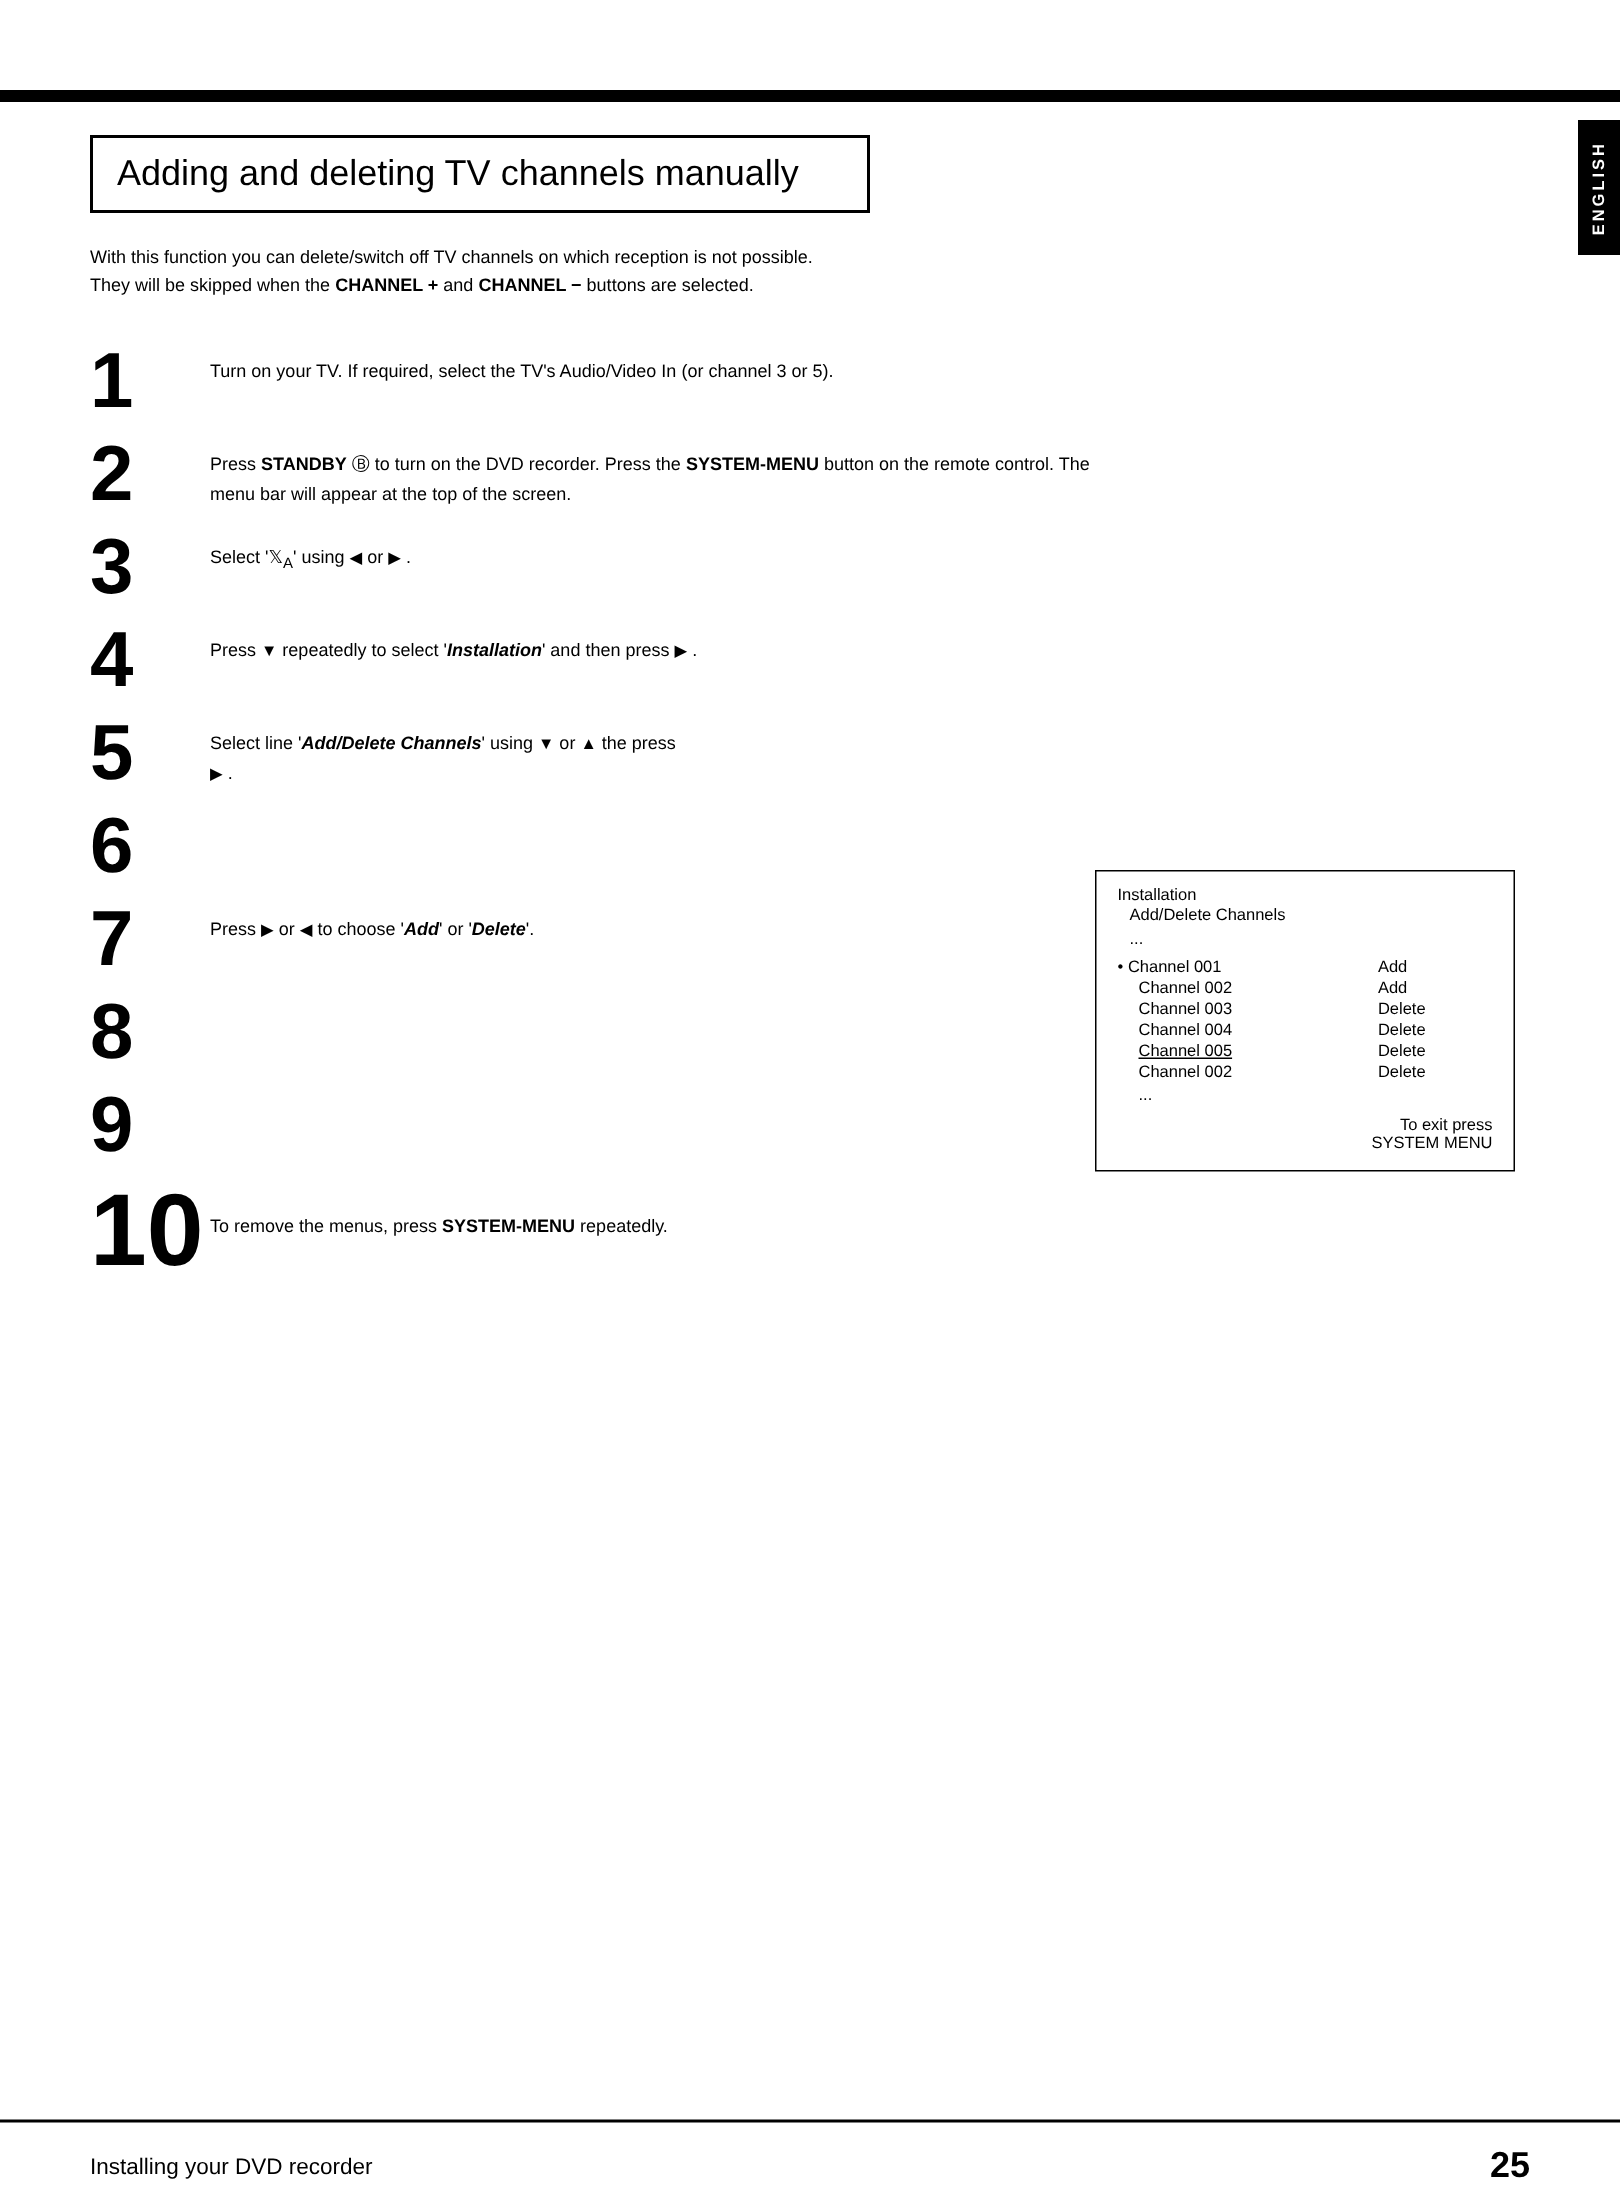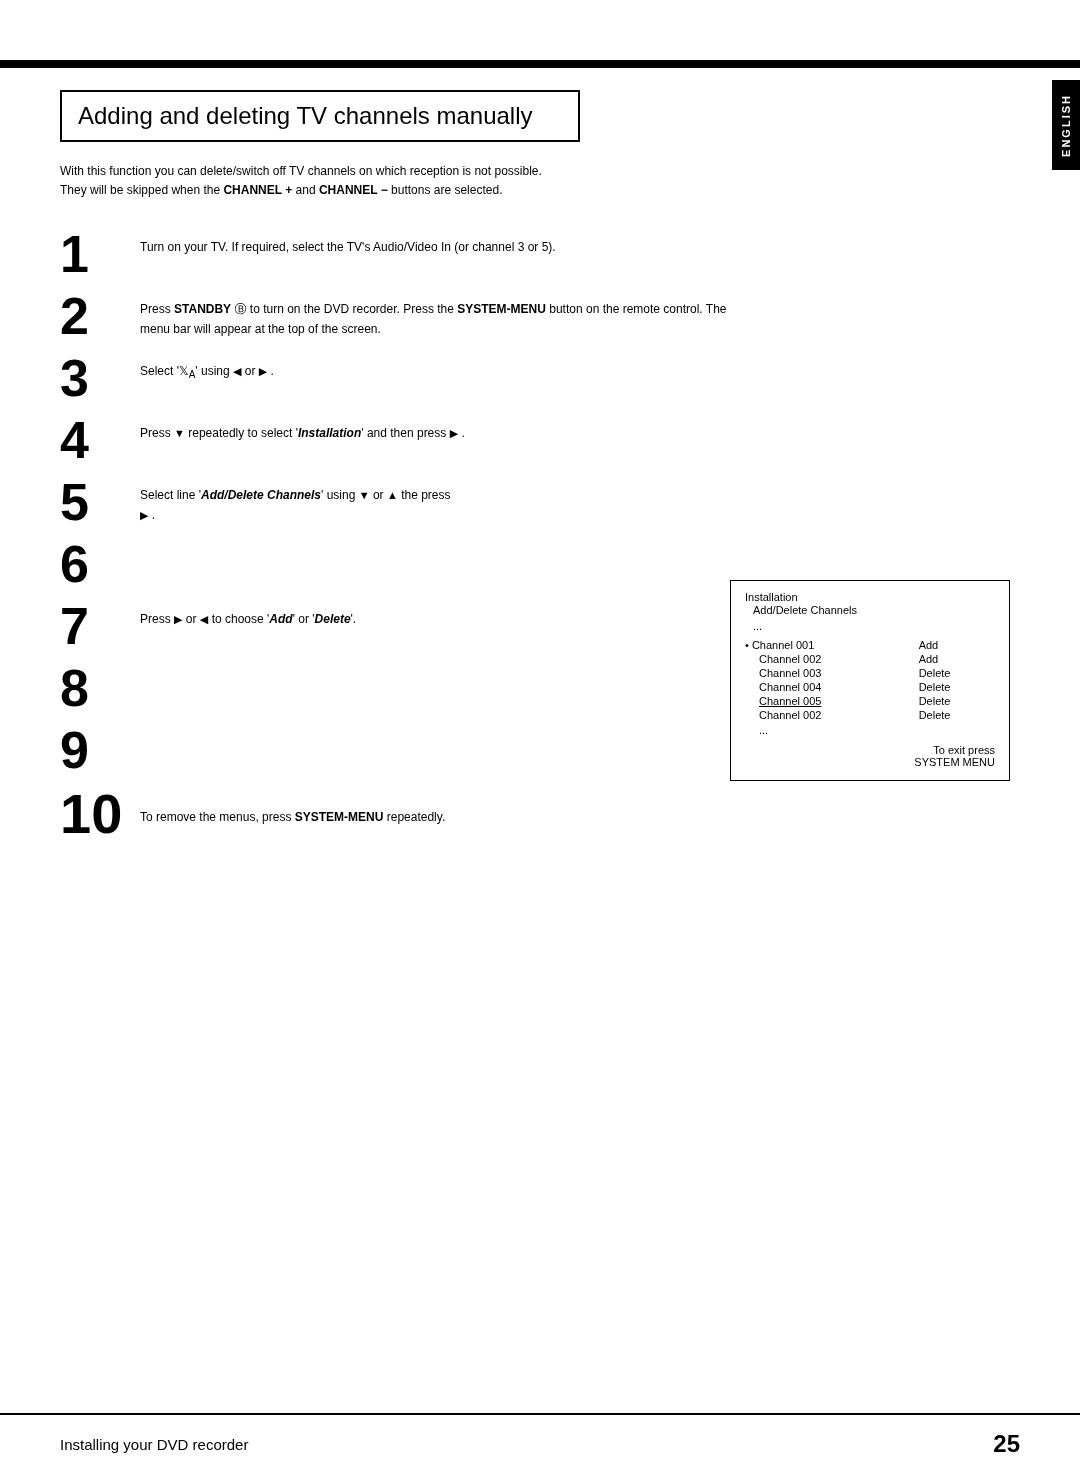--- a/index.html
+++ b/index.html
@@ -84,21 +84,21 @@
 
     .step-number {
       font-size: 52px;
       font-weight: bold;
       line-height: 1;
       min-width: 80px;
       text-align: left;
       padding-top: 0;
     }
     .step-number.large {
-      font-size: 56px;
+      font-size: 68px;
     }
 
     .step-text {
       font-size: 12px;
       line-height: 1.6;
       padding-top: 10px;
       flex: 1;
       max-width: 600px;
     }
 

